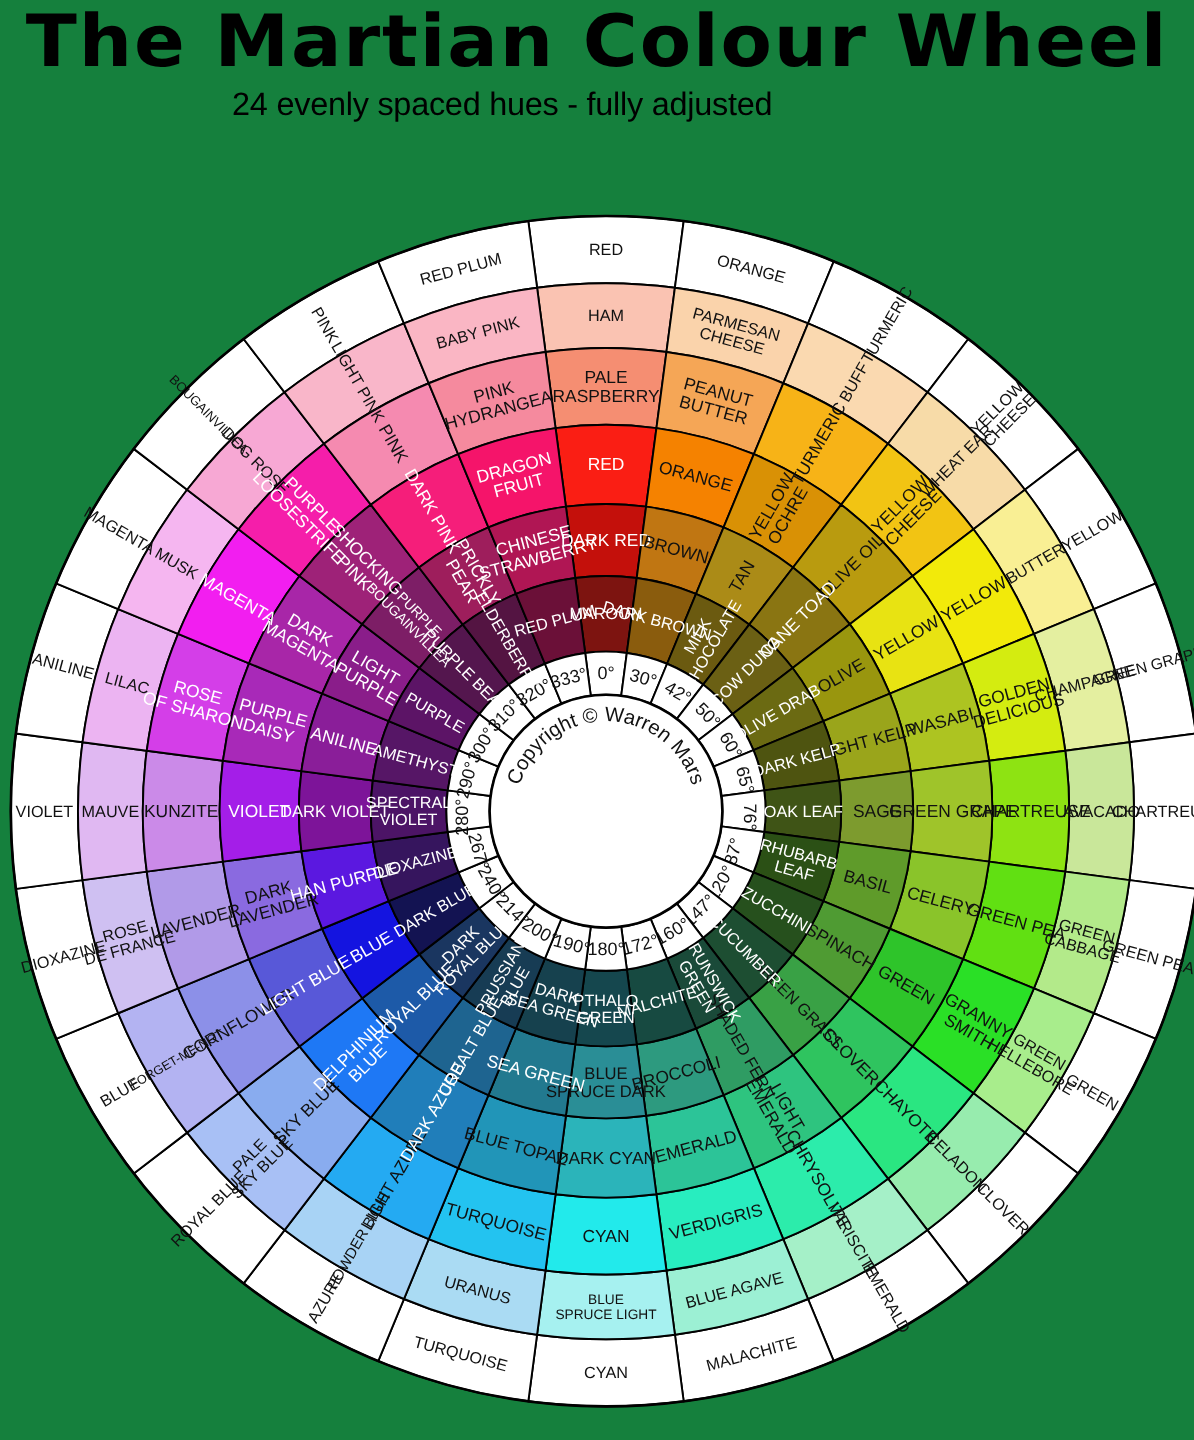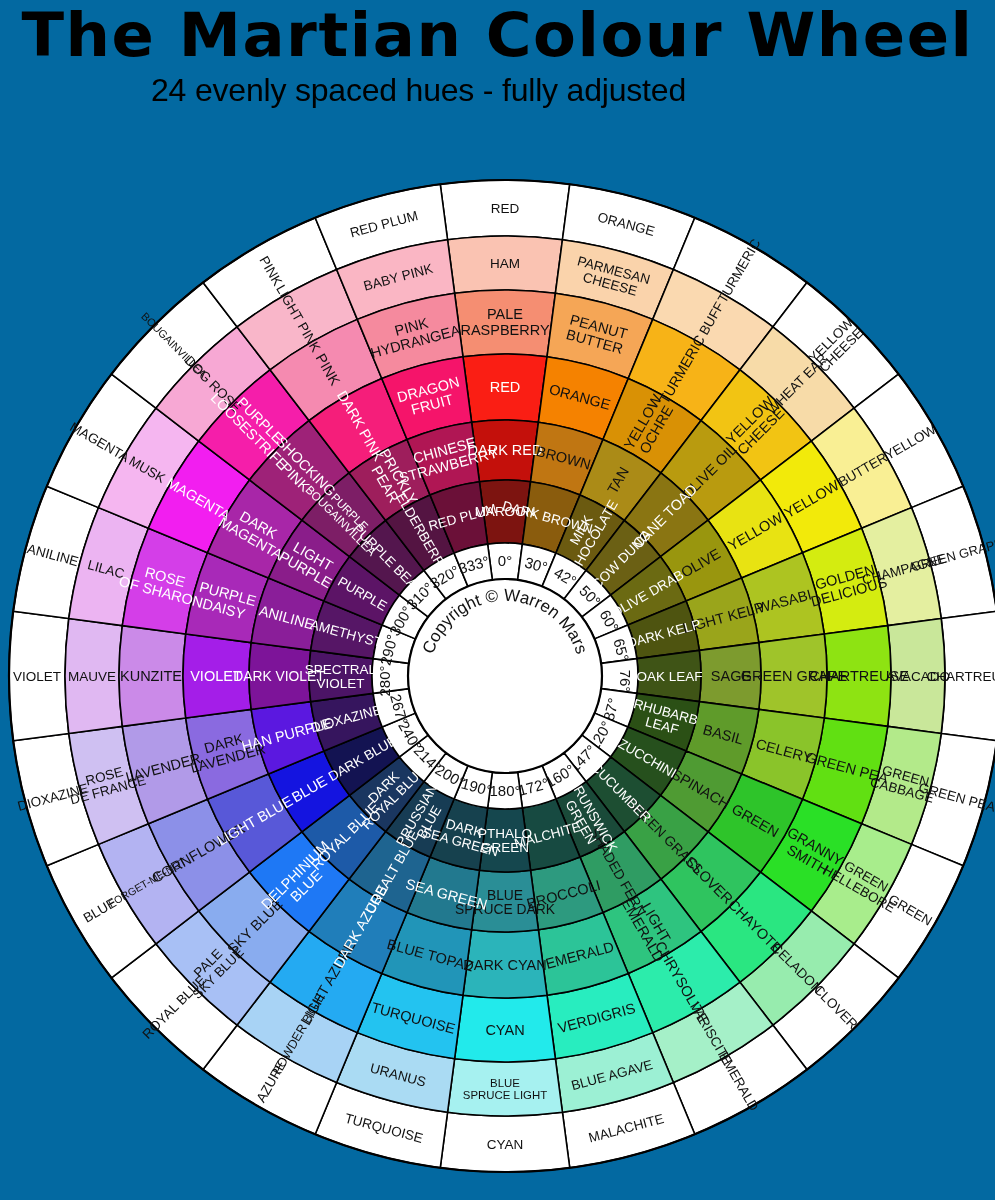--- a/index.html
+++ b/index.html
@@ -1,28 +1,28 @@
 <!DOCTYPE html>
 <html><head>
 <meta charset="utf-8">
 <style>
   html,body{margin:0;padding:0;background:#ffffff;}
   body{width:995px;height:1200px;font-family:"Liberation Sans",sans-serif;overflow:hidden;}
-  #page{position:relative;width:995px;height:1200px;background:#0369a1;}
+  #page{position:relative;width:995px;height:1200px;background:#15803d;}
   #title{
     position:absolute;left:0;top:4px;width:995px;text-align:center;
     font-family:"DejaVu Sans",sans-serif;
     font-weight:bold;font-size:60px;letter-spacing:1.5px;
     color:#000;line-height:1.05;white-space:nowrap;
     transform:scaleX(1.04);transform-origin:50% 50%;
   }
   #subtitle{
     position:absolute;left:0;top:72px;width:837px;text-align:center;
     font-family:"Liberation Sans",sans-serif;
-    font-size:32px;color:#000;font-weight:400;letter-spacing:-0.2px;
+    font-size:27px;color:#000;font-weight:400;letter-spacing:-0.2px;
   }
   #wheel{position:absolute;left:0;top:0;width:995px;height:1200px;}
   text{font-family:"Liberation Sans",sans-serif;}
 </style>
 </head>
 <body>
 
 <div id="page">
 
   <div id="title">The Martian Colour Wheel</div>

